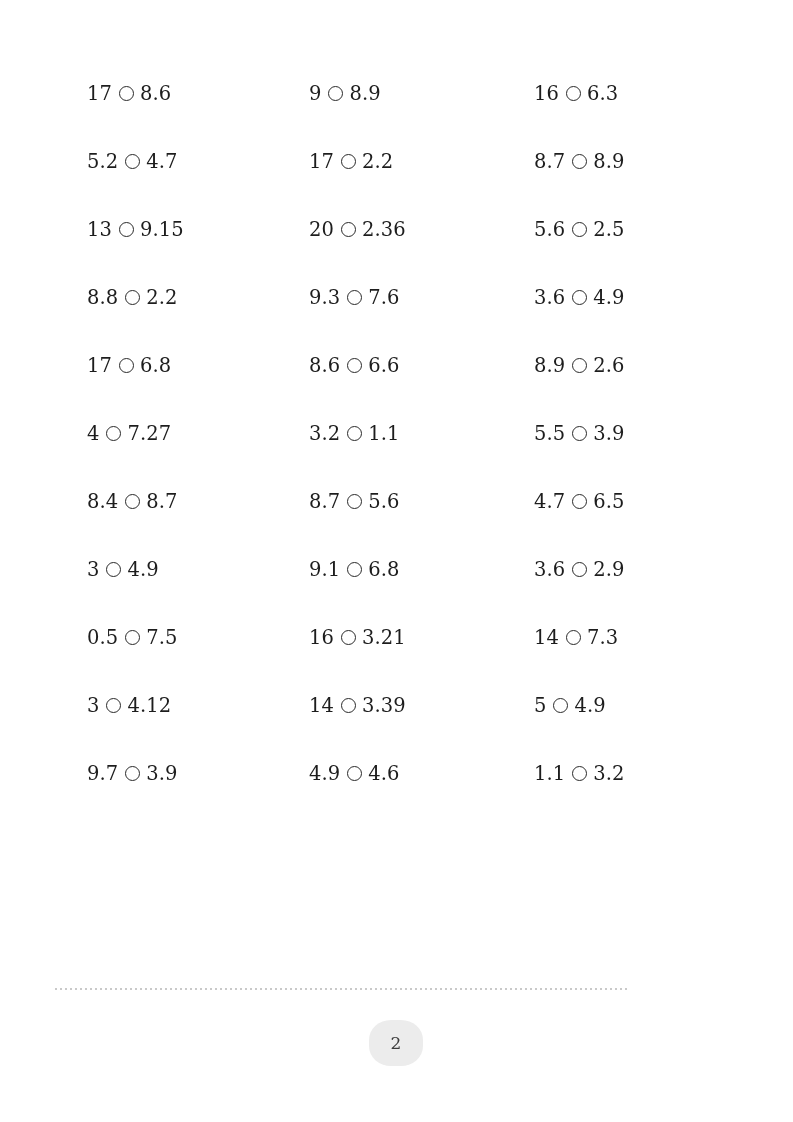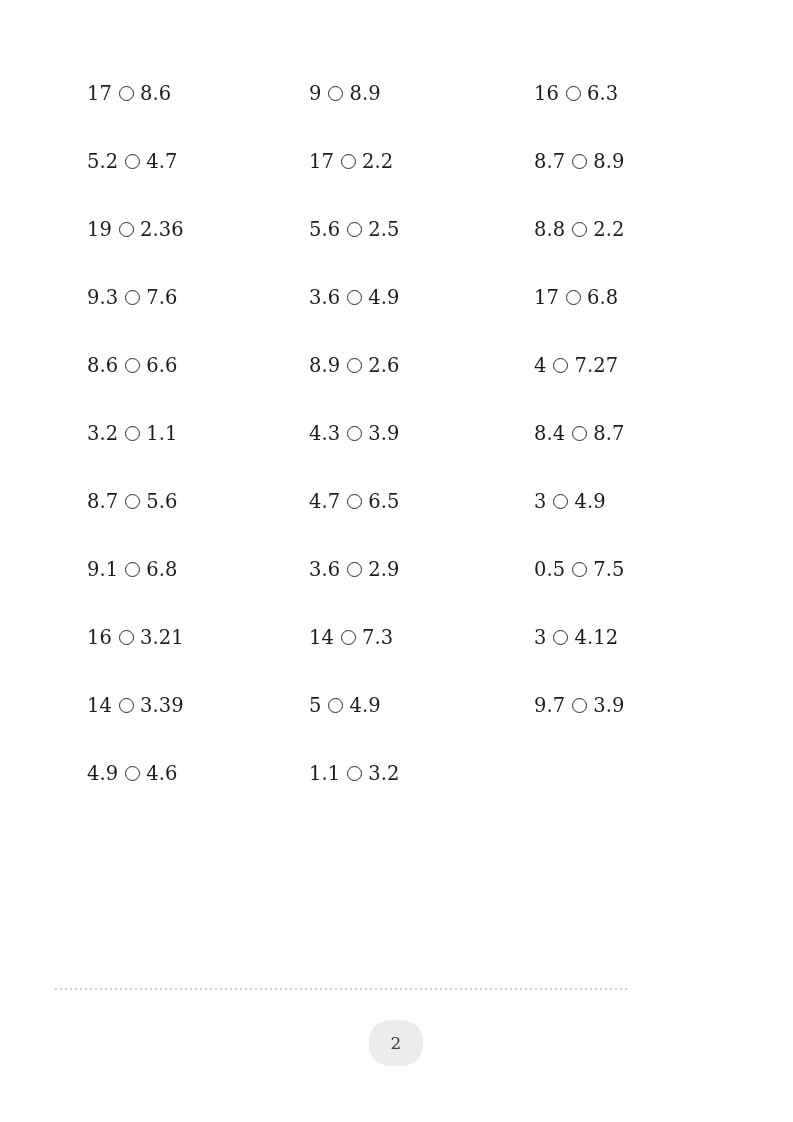--- a/index.html
+++ b/index.html
@@ -115,21 +115,26 @@
         <span class="operand">17</span>
         <span class="compare-circle"></span>
         <span class="operand">2.2</span>
       </div>
       <div class="problem">
         <span class="operand">8.7</span>
         <span class="compare-circle"></span>
         <span class="operand">8.9</span>
       </div>
       <div class="problem">
-        <span class="operand">19</span>
+        <span class="operand">13</span>
+        <span class="compare-circle"></span>
+        <span class="operand">9.15</span>
+      </div>
+      <div class="problem">
+        <span class="operand">20</span>
         <span class="compare-circle"></span>
         <span class="operand">2.36</span>
       </div>
       <div class="problem">
         <span class="operand">5.6</span>
         <span class="compare-circle"></span>
         <span class="operand">2.5</span>
       </div>
       <div class="problem">
         <span class="operand">8.8</span>
@@ -165,21 +170,21 @@
         <span class="operand">4</span>
         <span class="compare-circle"></span>
         <span class="operand">7.27</span>
       </div>
       <div class="problem">
         <span class="operand">3.2</span>
         <span class="compare-circle"></span>
         <span class="operand">1.1</span>
       </div>
       <div class="problem">
-        <span class="operand">4.3</span>
+        <span class="operand">5.5</span>
         <span class="compare-circle"></span>
         <span class="operand">3.9</span>
       </div>
       <div class="problem">
         <span class="operand">8.4</span>
         <span class="compare-circle"></span>
         <span class="operand">8.7</span>
       </div>
       <div class="problem">
         <span class="operand">8.7</span>

